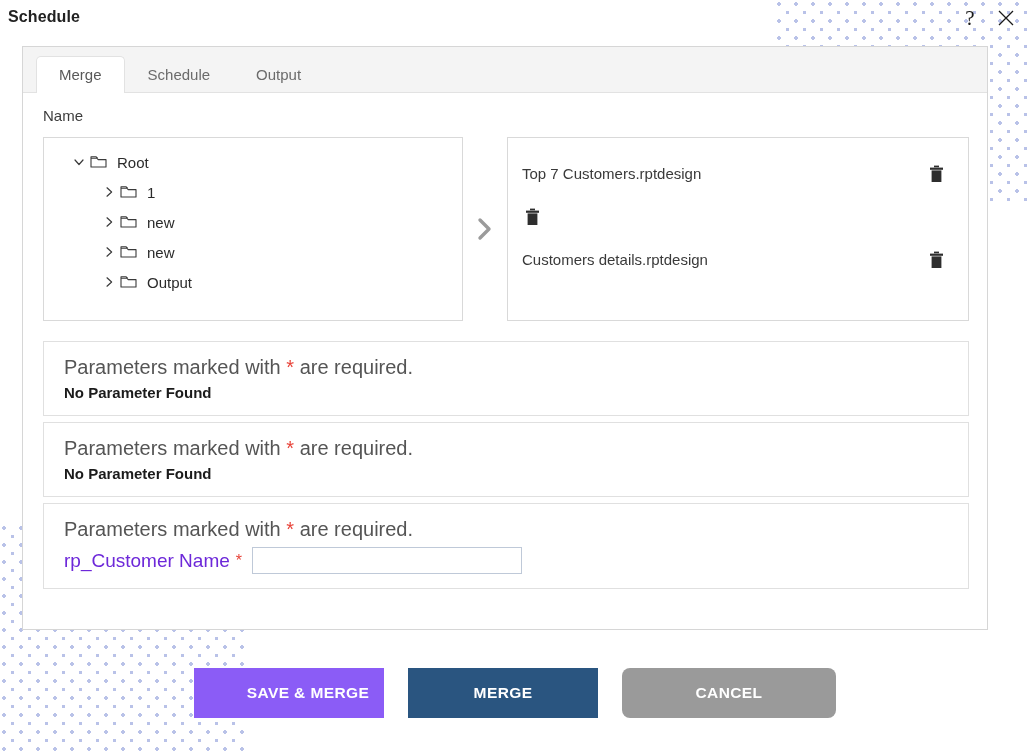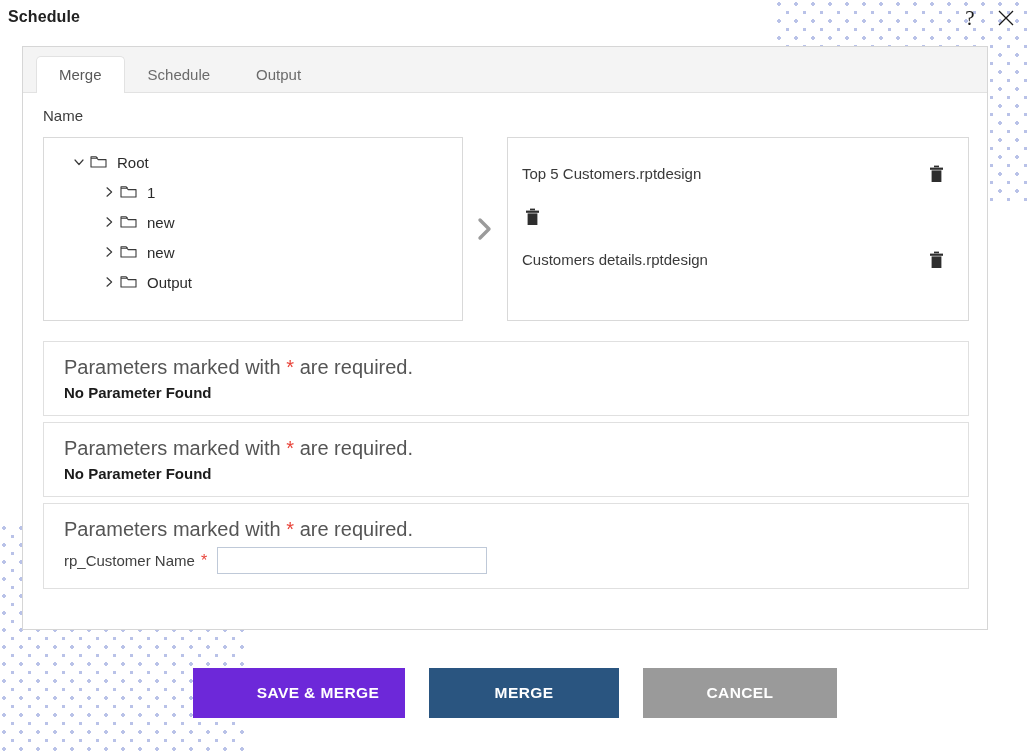--- a/index.html
+++ b/index.html
@@ -252,22 +252,22 @@
     font-size: 15px;
     font-weight: bold;
     color: #1b1b1b;
   }
   .param-field-row {
     display: flex;
     align-items: center;
     margin-top: 6px;
   }
   .param-field-label {
-    font-size: 15px;
-    color: #404040;
+    font-size: 19px;
+    color: #6d28d9;
     margin-right: 6px;
   }
   .param-input {
     width: 270px;
     height: 27px;
     border: 1px solid #bfc9d8;
     box-sizing: border-box;
     margin-left: 10px;
     padding: 0 6px;
     font-size: 15px;
@@ -289,23 +289,23 @@
   .action-btn {
     height: 50px;
     border: none;
     color: #ffffff;
     font-size: 15.5px;
     font-weight: bold;
     letter-spacing: .4px;
     cursor: pointer;
     font-family: "Liberation Sans", sans-serif;
   }
-  #btn-save-merge { width: 212px; background: #6d28d9; padding-left: 44px; }
+  #btn-save-merge { width: 190px; background: #8b5cf6; padding-left: 44px; }
   #btn-merge      { width: 190px; background: #2a5580; }
-  #btn-cancel     { width: 194px; background: #9a9a9a; }
+  #btn-cancel     { width: 214px; background: #9a9a9a; border-radius: 8px; }
 </style>
 </head>
 <body>
 
 <div class="dots" id="dots-top-right"></div>
 <div class="dots" id="dots-bottom-left"></div>
 
 <div id="window-title">Schedule</div>
 
 <div class="hdr-icon" id="help-icon">?</div>
@@ -407,21 +407,21 @@
 
     <div id="transfer-arrow">
       <svg width="22" height="26" viewBox="0 0 22 26" aria-hidden="true">
         <path d="M6 4 L15 13 L6 22" stroke="#9b9b9b" stroke-width="3.4" fill="none" stroke-linecap="round" stroke-linejoin="round"></path>
       </svg>
     </div>
 
     <div id="selected-panel">
 
       <div class="selected-row">
-        <span class="selected-name">Top 5 Customers.rptdesign</span>
+        <span class="selected-name">Top 7 Customers.rptdesign</span>
         <span class="trash-btn">
           <svg width="15" height="18" viewBox="0 0 15 18" aria-hidden="true">
             <rect x="5" y="0.6" width="5" height="1.7" fill="#2e2e2e"></rect>
             <rect x="1" y="2.6" width="13" height="2.2" fill="#2e2e2e"></rect>
             <rect x="2.6" y="5.4" width="9.8" height="11.6" fill="#2e2e2e"></rect>
           </svg>
         </span>
       </div>
 
       <div class="selected-row">

